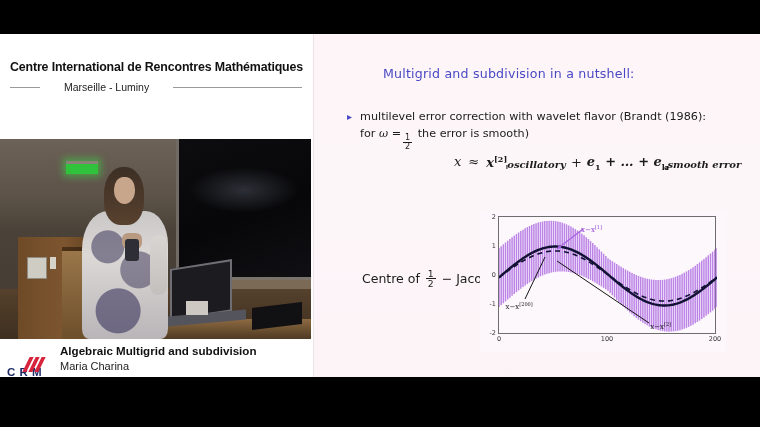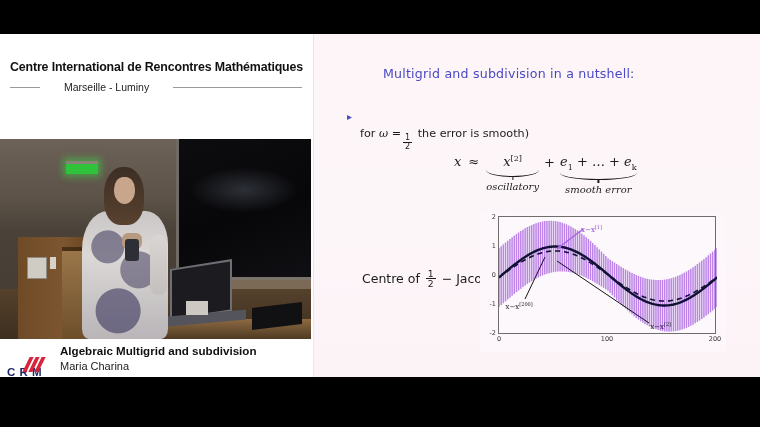--- a/index.html
+++ b/index.html
@@ -230,21 +230,21 @@
   .mi { font-family: "DejaVu Serif", serif; font-style: italic; }
 
   
   .equation {
     position: absolute; left: 140px; top: 120px;
     font-family: "DejaVu Serif", serif; font-size: 13px; color: #1b1b1b;
     display: flex; align-items: flex-start; gap: 5px;
   }
   .eq-x { font-style: italic; }
   .eq-approx { font-style: normal; margin: 0 2px; }
-  .grp { display: inline-flex; flex-direction: column; align-items: center; }
+  .grp { display: inline-flex; flex-direction: row; align-items: center; font-weight: bold; }
   .grp .expr { white-space: nowrap; font-style: italic; }
   .grp .expr sup { font-size: .62em; font-style: normal; }
   .grp .expr sub { font-size: .62em; font-style: normal; }
   .brace {
     width: 100%; height: 7px; margin-top: 1px;
     border-bottom: 1.2px solid #1b1b1b;
     border-radius: 0 0 50% 50% / 0 0 100% 100%;
     position: relative;
   }
   .brace::after {
@@ -355,21 +355,21 @@
       </div>
     </div>
 
     <div id="slide">
 
       <div class="slide-title">Multigrid and subdivision in a nutshell:</div>
 
       <div class="bullet-row">
         <span class="bullet-marker">▸</span>
         <span class="bullet-text">
-          <br>
+          <span>multilevel error correction with wavelet flavor (Brandt (1986):</span><br>
           <span>for</span>
           <span class="mi">ω</span>
           <span>=</span><span class="frac">
               <span class="num">1</span>
               <span class="den">2</span>
             </span>
           <span>the error is smooth)</span>
         </span>
       </div>
 

